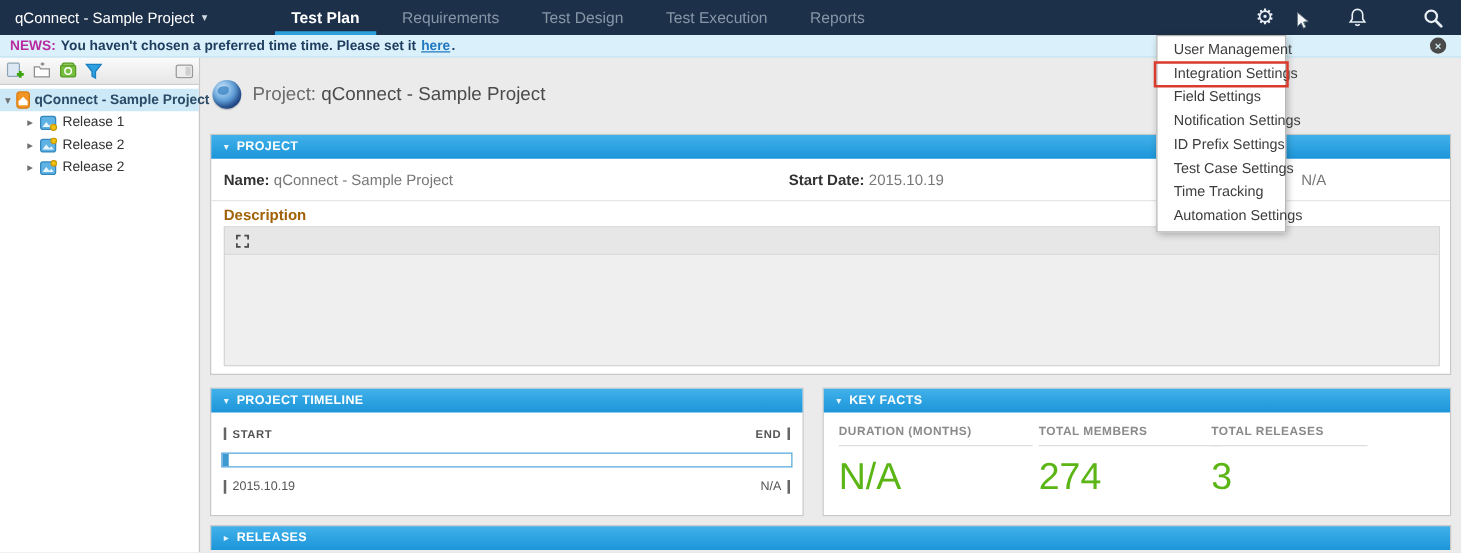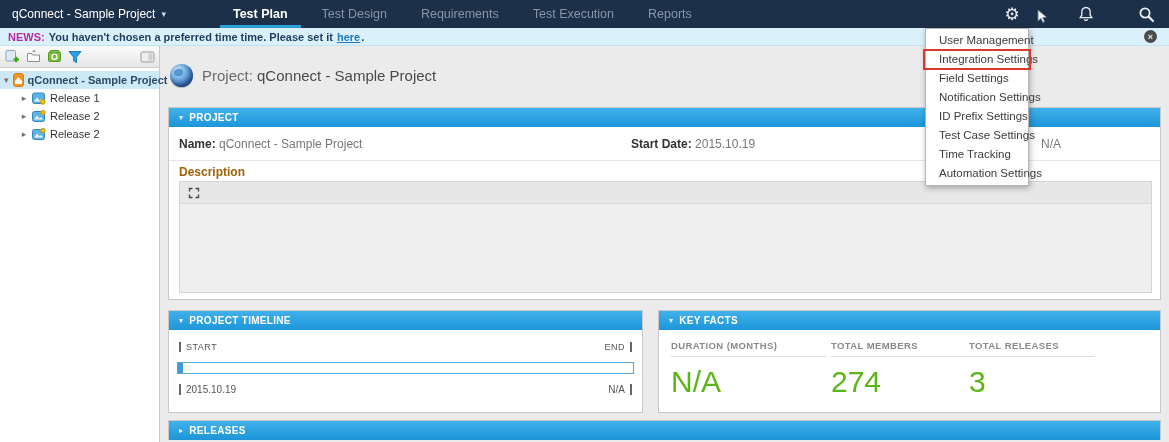--- a/index.html
+++ b/index.html
@@ -61,21 +61,21 @@
   .field b { color:#333; }
   .f-name { left:10px; }
   .f-start { left:462px; }
   .f-end { left:872px; }
   .desc-label { position:absolute; left:10px; top:57px; font-size:12px; font-weight:bold; color:#a16207; }
   .desc-box { position:absolute; left:10px; top:73px; width:973px; height:112px; border:1px solid #d6d6d6; background:#efefef; }
   .desc-toolbar { height:22px; background:#e7e7e7; border-bottom:1px solid #dadada; display:flex; align-items:center; padding-left:8px; }
 
   .timeline-panel { left:168px; top:310px; width:475px; height:103px; }
   .tl-body { position:relative; height:84px; font-size:9px; }
-  .tl-lab { position:absolute; top:12px; font-weight:normal; color:#555; letter-spacing:.5px; }
+  .tl-lab { position:absolute; top:12px; font-weight:bold; color:#555; letter-spacing:.5px; }
   .tl-start { left:10px; border-left:2px solid #666; padding-left:5px; }
   .tl-end { right:10px; border-right:2px solid #666; padding-right:5px; }
   .tl-bar { position:absolute; left:8px; right:8px; top:32px; height:12px; border:1px solid #56a7dc; background:#fff; }
   .tl-fill { height:100%; width:5px; background:#3f9ad2; }
   .tl-date { position:absolute; top:54px; font-size:10px; color:#555; }
   .tl-ds { left:10px; border-left:2px solid #666; padding-left:5px; }
   .tl-de { right:10px; border-right:2px solid #666; padding-right:5px; }
 
   .keyfacts-panel { left:658px; top:310px; width:503px; height:103px; }
   .kf-body { position:relative; height:84px; }
@@ -96,22 +96,22 @@
 </head>
 <body>
 
 <header class="topnav">
   <div class="proj-select">
     <span>qConnect - Sample Project</span>
     <span class="caret">▾</span>
   </div>
   <nav class="tabs">
     <a class="tab active">Test Plan</a>
+    <a class="tab">Requirements</a>
     <a class="tab">Test Design</a>
-    <a class="tab">Requirements</a>
     <a class="tab">Test Execution</a>
     <a class="tab">Reports</a>
   </nav>
   <div class="nav-icons">
     <span class="nav-icon icon-gear">
       <span class="gear-glyph">⚙</span>
     </span>
     <span class="nav-icon icon-bell">
       <svg width="16" height="17" viewBox="0 0 16 17">
         <path d="M8 1.5c-2.6 0-4.2 2-4.2 4.4v3.3L2.2 11.6h11.6l-1.6-2.4V5.9C12.2 3.5 10.6 1.5 8 1.5z" fill="none" stroke="#e8eef4" stroke-width="1.3"></path>

